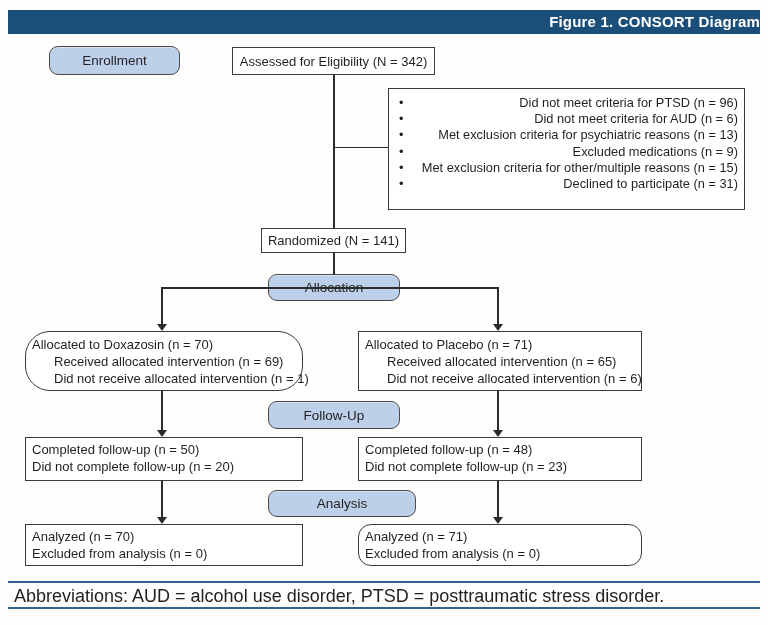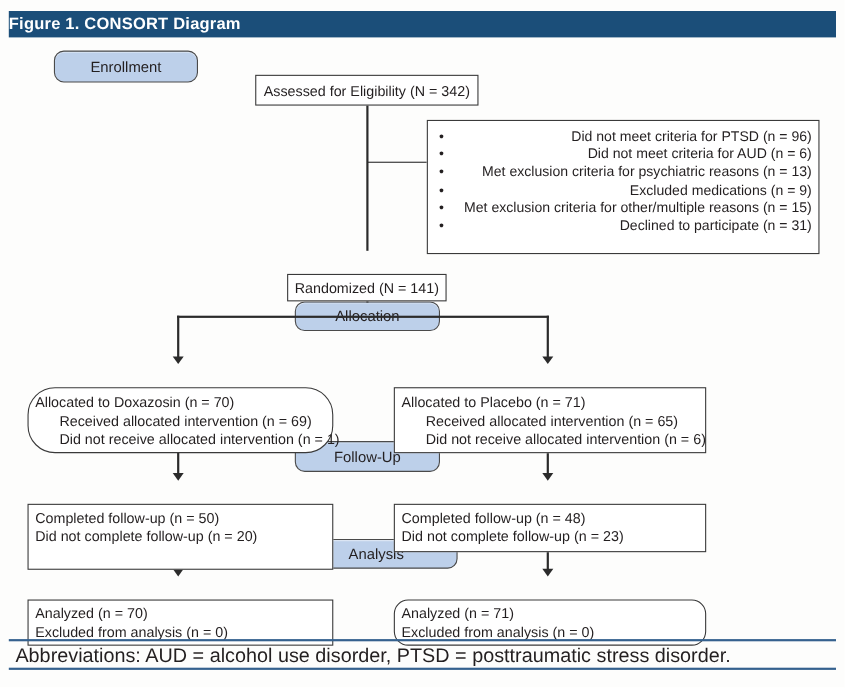--- a/index.html
+++ b/index.html
@@ -15,45 +15,45 @@
   html,body{margin:0;padding:0;background:#ffffff;}
   .canvas{
     position:relative;width:768px;height:625px;background:#fdfdfc;
     font-family:"Liberation Sans","DejaVu Sans",sans-serif;
     color:var(--text);overflow:hidden;
   }
   .title-bar{
     position:absolute;left:8px;top:10px;width:752px;height:24px;
     background:var(--title-bar);color:var(--title-text);
     font-size:15px;font-weight:bold;line-height:24px;
-    padding-left:0;box-sizing:border-box;letter-spacing:.2px;
+    padding-left:20px;box-sizing:border-box;letter-spacing:.2px;text-align:right;
   }
   .stage{
     position:absolute;background:var(--stage-fill);
     border:1.6px solid var(--stage-border);border-radius:9px;
     display:flex;align-items:center;justify-content:center;
     font-size:13.5px;box-sizing:border-box;
     box-shadow:inset 0 1px 0 rgba(255,255,255,.45);
   }
   .stage.enrollment{left:49px;top:46px;width:131px;height:29px;}
   .stage.allocation{left:268px;top:274px;width:132px;height:27px;}
   .stage.followup{left:268px;top:401px;width:132px;height:28px;}
   .stage.analysis{left:268px;top:490px;width:148px;height:27px;}
 
   .box{
     position:absolute;background:#ffffff;border:1.6px solid var(--box-border);
-    box-sizing:border-box;font-size:13px;margin-top:21px;
+    box-sizing:border-box;font-size:13px;
   }
   .box.centered{display:flex;align-items:center;justify-content:center;}
   .box.assessed{left:232px;top:47px;width:203px;height:28px;}
   .box.exclusions{left:388px;top:88px;width:357px;height:122px;padding:6px 6px 4px 8px;}
   .box.randomized{left:261px;top:228px;width:145px;height:25px;}
   .box.alloc-left{left:25px;top:331px;width:278px;height:60px;padding:4px 6px;border-radius:25px;}
   .box.alloc-right{left:358px;top:331px;width:284px;height:60px;padding:4px 6px;}
-  .box.fu-left{left:25px;top:437px;width:278px;height:60px;padding:3px 6px;}
+  .box.fu-left{left:25px;top:437px;width:278px;height:44px;padding:3px 6px;}
   .box.fu-right{left:358px;top:437px;width:284px;height:44px;padding:3px 6px;}
   .box.an-left{left:25px;top:524px;width:278px;height:42px;padding:3px 6px;}
   .box.an-right{left:358px;top:524px;width:284px;height:42px;padding:3px 6px;border-radius:13px;}
   .box .bline{line-height:17px;white-space:nowrap;}
   .box .bline.indent{padding-left:22px;}
 
   ul.excl{list-style:none;margin:0;padding:0;}
   ul.excl li{
     position:relative;padding-left:13px;line-height:16.2px;
     font-size:12.8px;white-space:nowrap;text-align:right;

